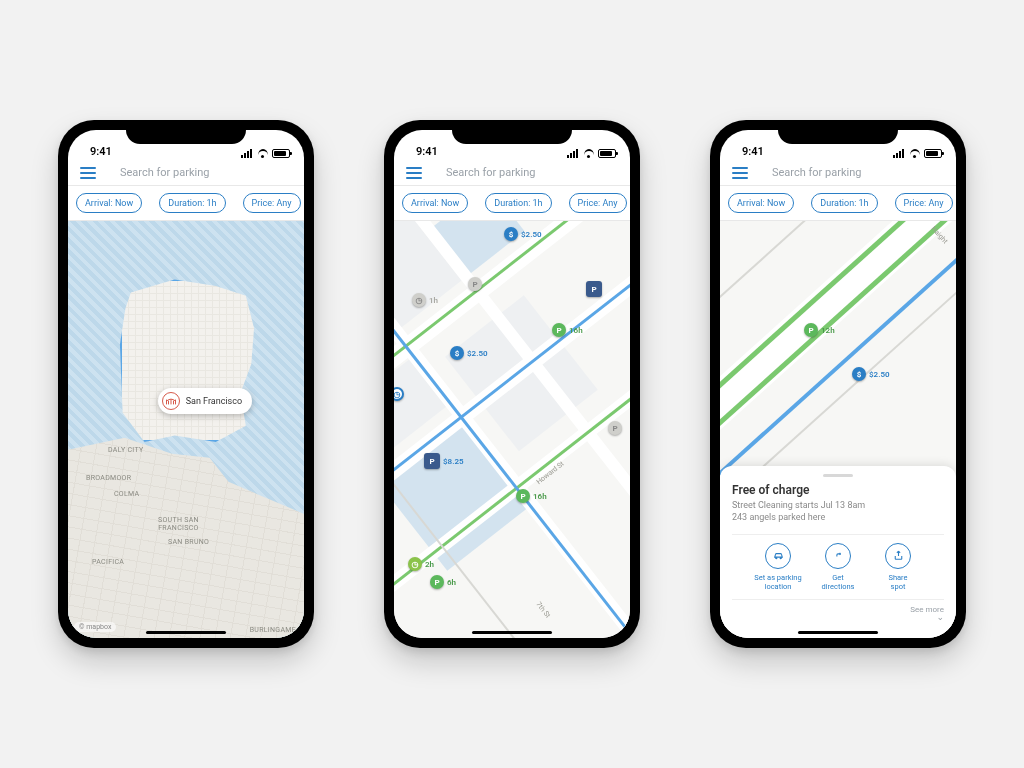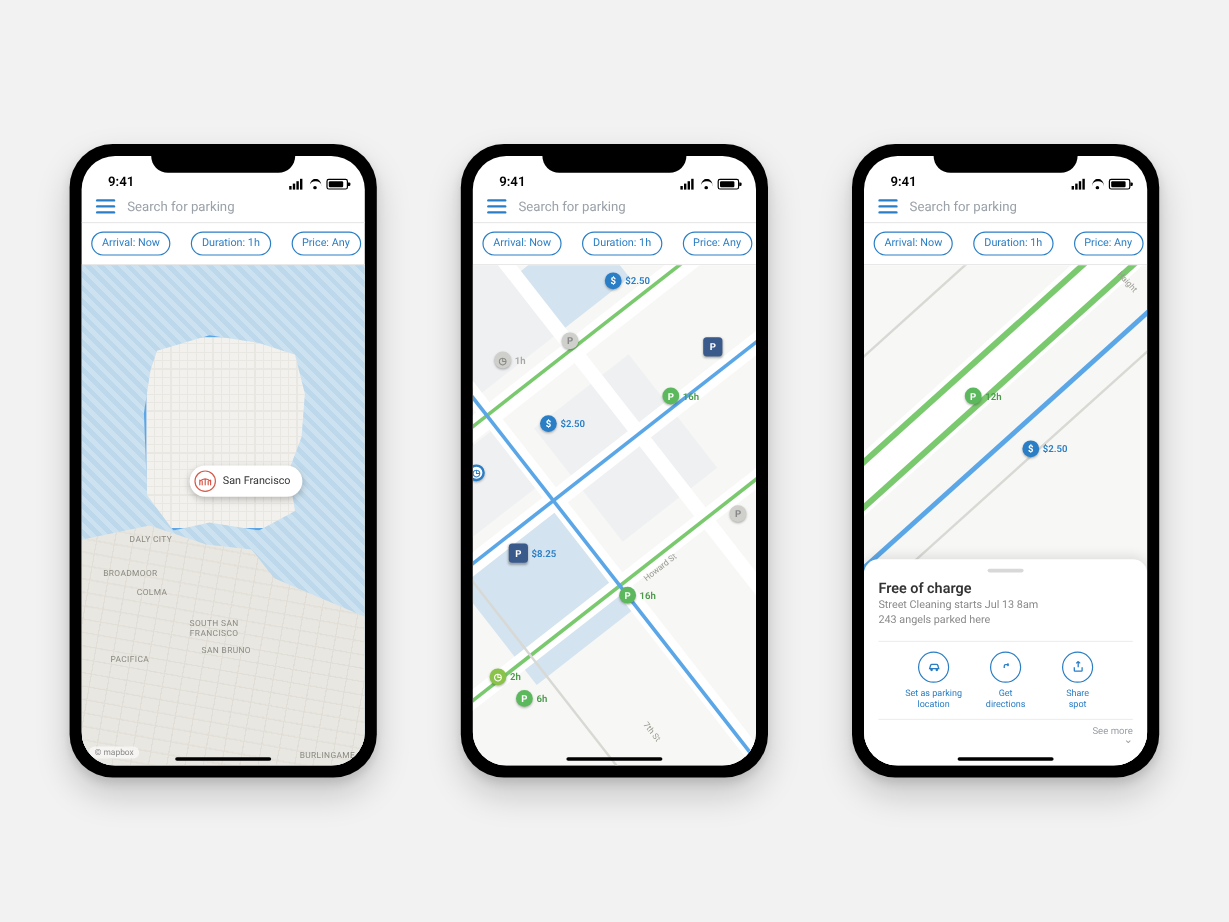--- a/index.html
+++ b/index.html
@@ -59,21 +59,21 @@
     linear-gradient(#000,#000) 6px 2px/2px 7px no-repeat,
     linear-gradient(#000,#000) 9px 0/2px 9px no-repeat; }
   .wifi { width:12px; height:9px; position:relative; overflow:hidden;}
   .wifi::before{content:"";position:absolute;bottom:-3px;left:1px;width:10px;height:10px;border:2px solid #000;border-radius:50%;border-bottom:none;border-left:none;border-right:none;}
   .wifi::after{content:"";position:absolute;bottom:0;left:4px;width:3px;height:3px;background:#000;border-radius:50%;}
   .batt { width:18px;height:9px;border:1px solid #000;border-radius:2px;position:relative;}
   .batt::before{content:"";position:absolute;right:-3px;top:2px;width:2px;height:3px;background:#000;border-radius:0 1px 1px 0;}
   .batt::after{content:"";position:absolute;left:1px;top:1px;bottom:1px;width:12px;background:#000;border-radius:1px;}
 
   .searchbar {
-    display:flex; align-items:flex-start; gap:10px;
+    display:flex; align-items:center; gap:24px;
     padding: 6px 12px;
     border-bottom: 1px solid #e8e8e8;
   }
   .hamburger { width:16px; display:flex; flex-direction:column; gap:3px; cursor:pointer;}
   .hamburger span{height:2px;background:#2a7ec5;border-radius:1px;}
   .search-text { color:#9aa1a8; font-size:11px; flex:1; }
 
   .chips {
     display:flex; gap:17px; padding:7px 8px;
     border-bottom:1px solid #e8e8e8;
@@ -216,21 +216,21 @@
           <div class="sf-roads"></div>
         </div>
       <div class="peninsula">
         <div class="roadgrid"></div>
         <div class="town" style="top:8px;left:40px">DALY CITY</div>
         <div class="town" style="top:36px;left:18px">BROADMOOR</div>
         <div class="town" style="top:52px;left:46px">COLMA</div>
         <div class="town" style="top:78px;left:90px;white-space:pre">SOUTH SAN
 FRANCISCO</div>
         <div class="town" style="top:100px;left:100px">SAN BRUNO</div>
-        <div class="town" style="top:108px;left:24px">PACIFICA</div>
+        <div class="town" style="top:120px;left:24px">PACIFICA</div>
         <div class="town" style="bottom:4px;right:8px">BURLINGAME</div>
       </div>
       <div class="sf-badge">
         <span class="sf-icon">
           <svg viewBox="0 0 24 24">
               <path d="M3 18 V10 M21 18 V10 M3 12 Q12 4 21 12 M7 12 V18 M12 9 V18 M17 12 V18" stroke="#d65a4a" stroke-width="2" fill="none" stroke-linecap="round"></path>
             </svg>
         </span>
         <span>San Francisco</span>
       </div>

